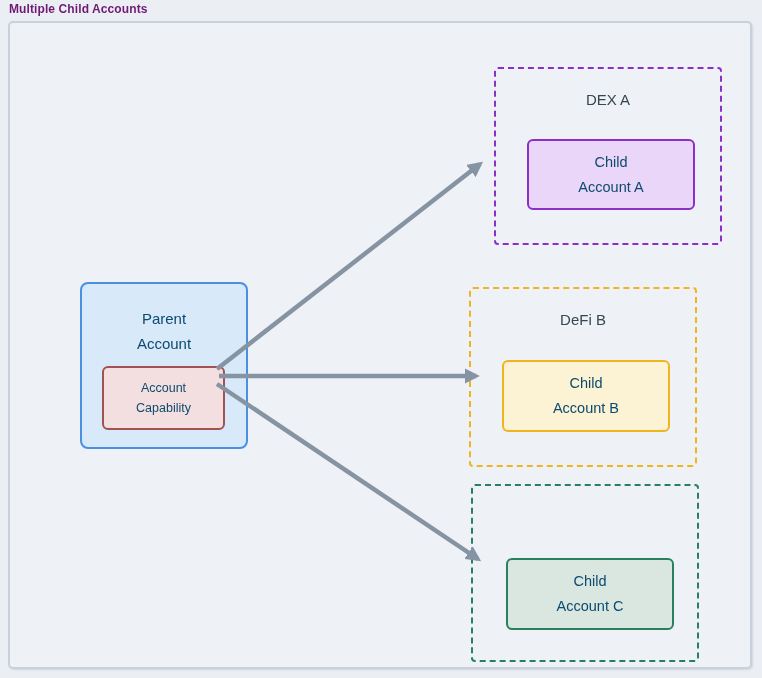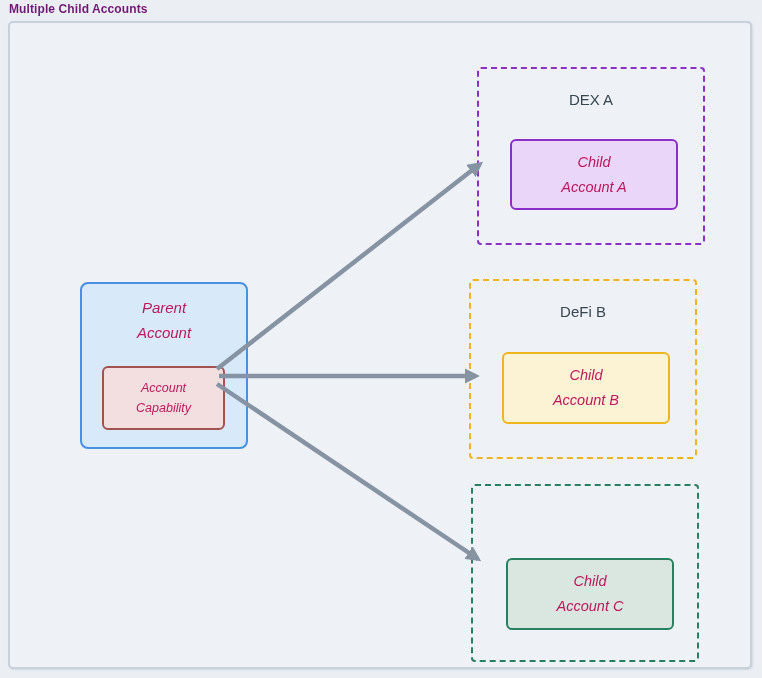--- a/index.html
+++ b/index.html
@@ -22,36 +22,35 @@
   .container {
     position: absolute; left: 8px; top: 21px;
     width: 744px; height: 648px;
     background: #eef1f6;
     border: 2px solid #c7d0db;
     border-radius: 5px;
     box-shadow: 1px 1px 2px rgba(160,170,185,0.35);
   }
 
   .box-text {
-    color: #be185d;
+    color: #0c4a6e;
     text-align: center;
     white-space: pre-line;
-    font-style: italic;
   }
 
   
   .parent-box {
     position: absolute; left: 70px; top: 259px;
     width: 168px; height: 167px;
     background: #d8e9f9;
     border: 2px solid #4a90e2;
     border-radius: 8px;
   }
   .parent-label {
-    padding-top: 11px;
+    padding-top: 22px;
     font-size: 15px; font-weight: 500; line-height: 25px;
   }
   .capability-box {
     position: absolute; left: 20px; top: 82px;
     width: 123px; height: 64px;
     background: #f3dfdf;
     border: 2px solid #a35252;
     border-radius: 6px;
     display: flex; align-items: center; justify-content: center;
   }
@@ -76,22 +75,22 @@
     position: absolute; left: 31px; top: 70px;
     width: 168px; height: 71px;
     border: 2px solid #999;
     border-radius: 6px;
     display: flex; align-items: center; justify-content: center;
   }
   .child-label {
     font-size: 14.5px; font-weight: 500; line-height: 25px;
   }
 
-  .group-dex  { left: 467px; top: 44px;  }
-  .group-defi { left: 459px; top: 256px; height: 180px; }
+  .group-dex  { left: 484px; top: 44px;  }
+  .group-defi { left: 459px; top: 264px; height: 180px; }
   .group-game { left: 461px; top: 461px; }
   .group-defi .child-box { top: 71px; height: 72px; }
   .group-game .child-box { left: 33px; top: 72px; height: 72px; }
 
   
   .arrows-svg {
     position: absolute; left: 0; top: 0;
     width: 762px; height: 678px;
     pointer-events: none;
   }

